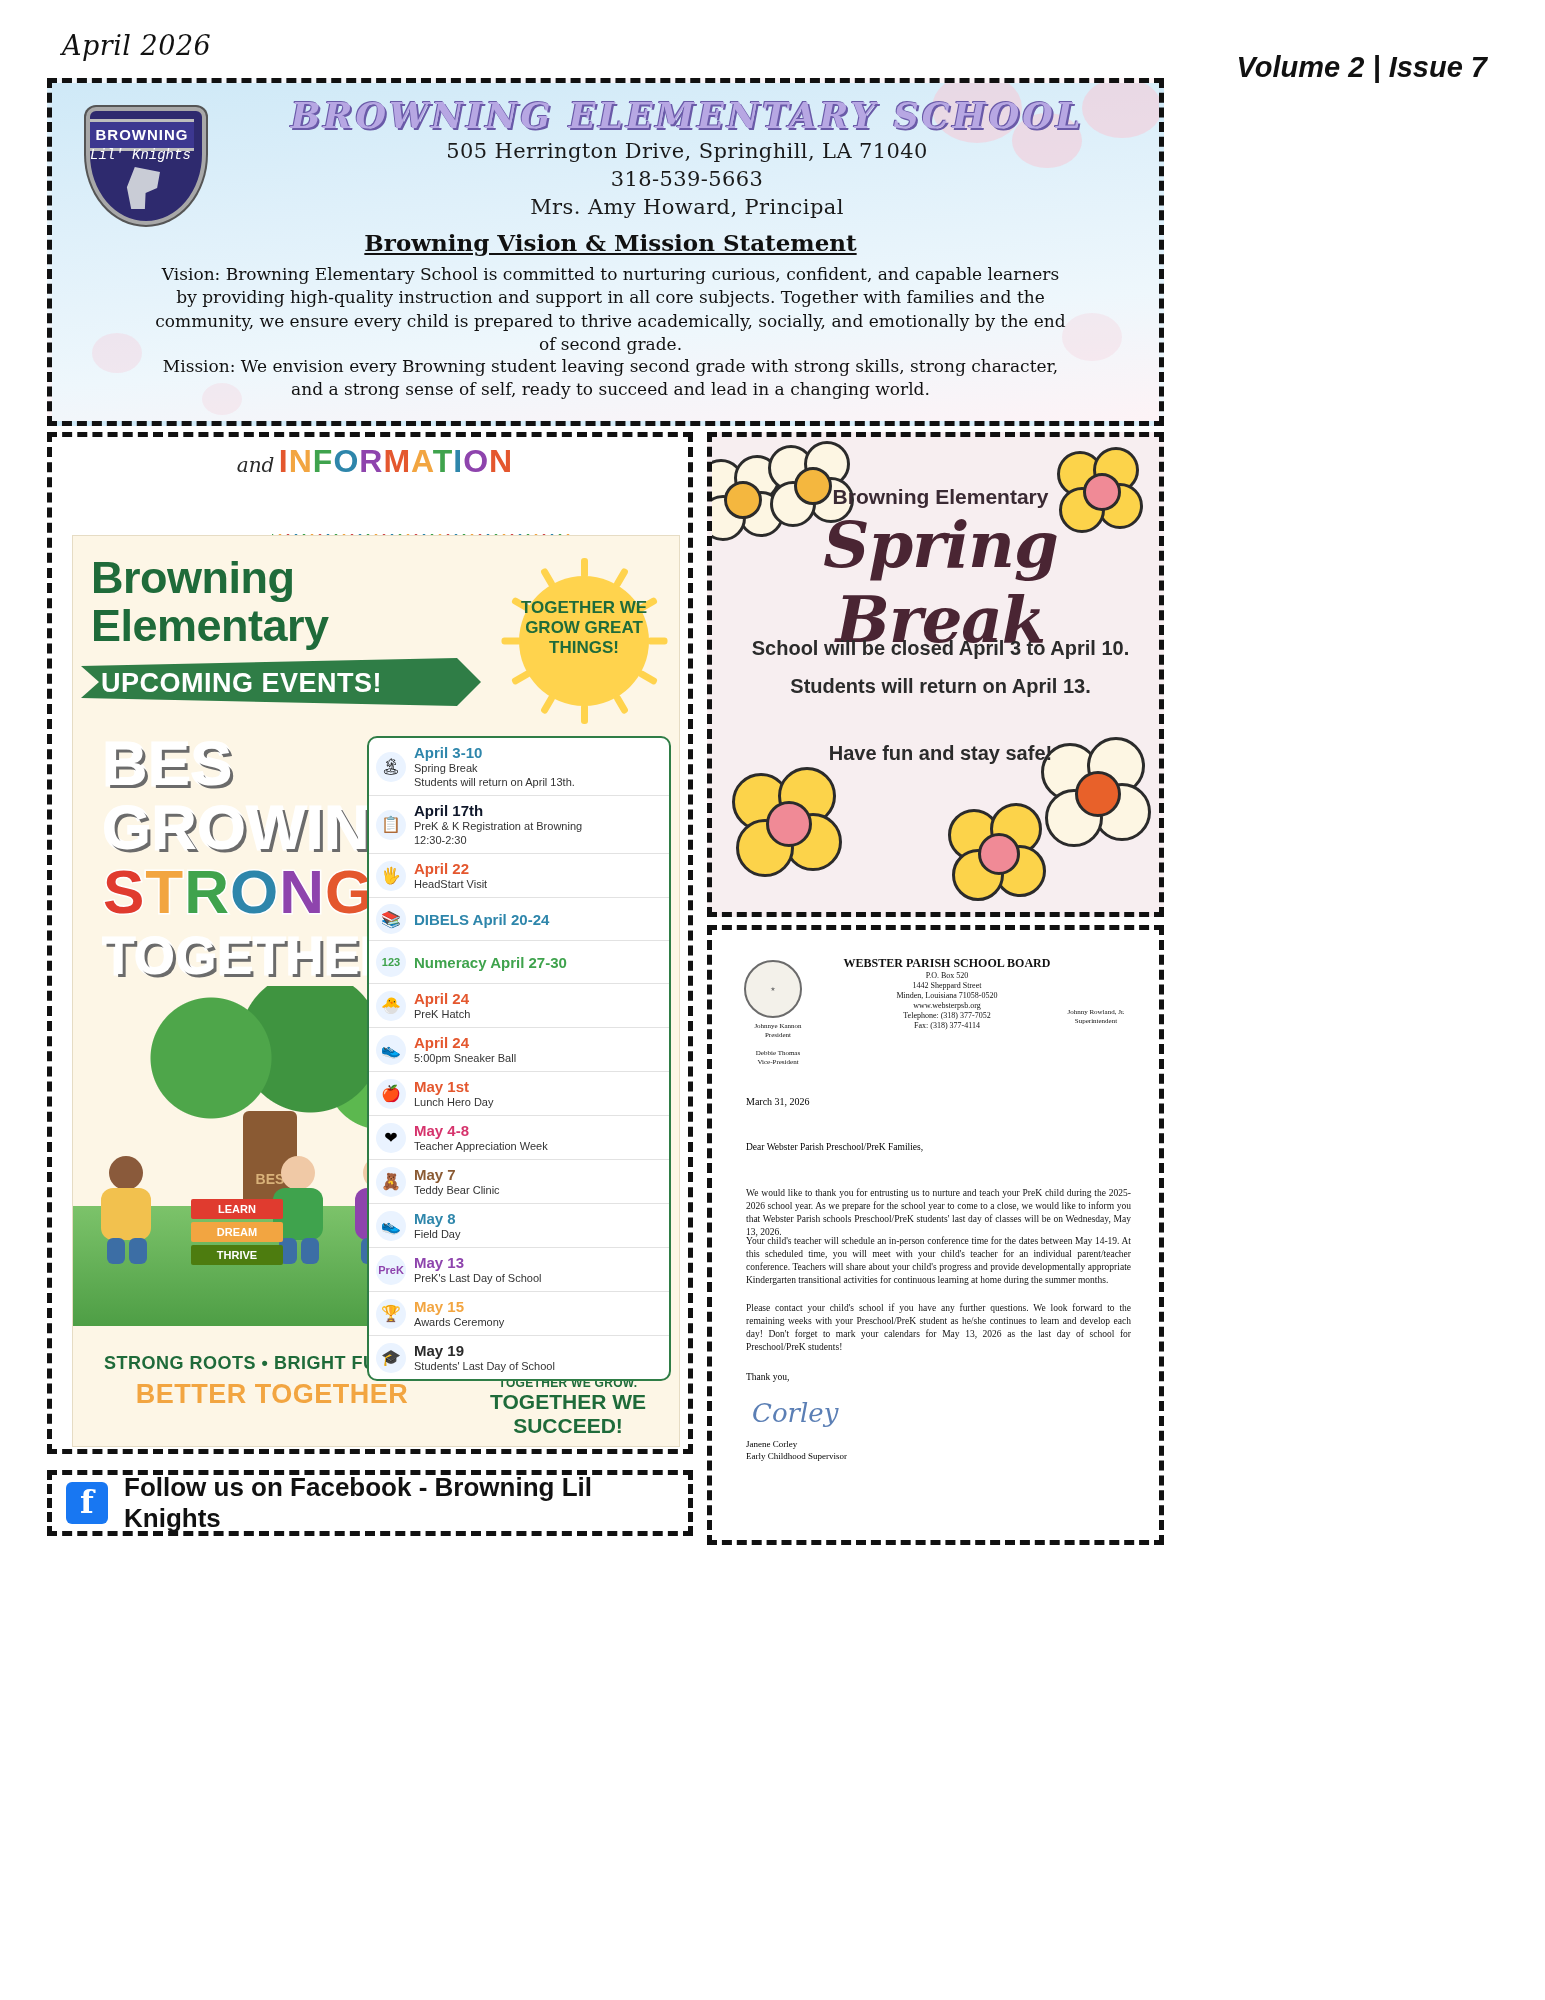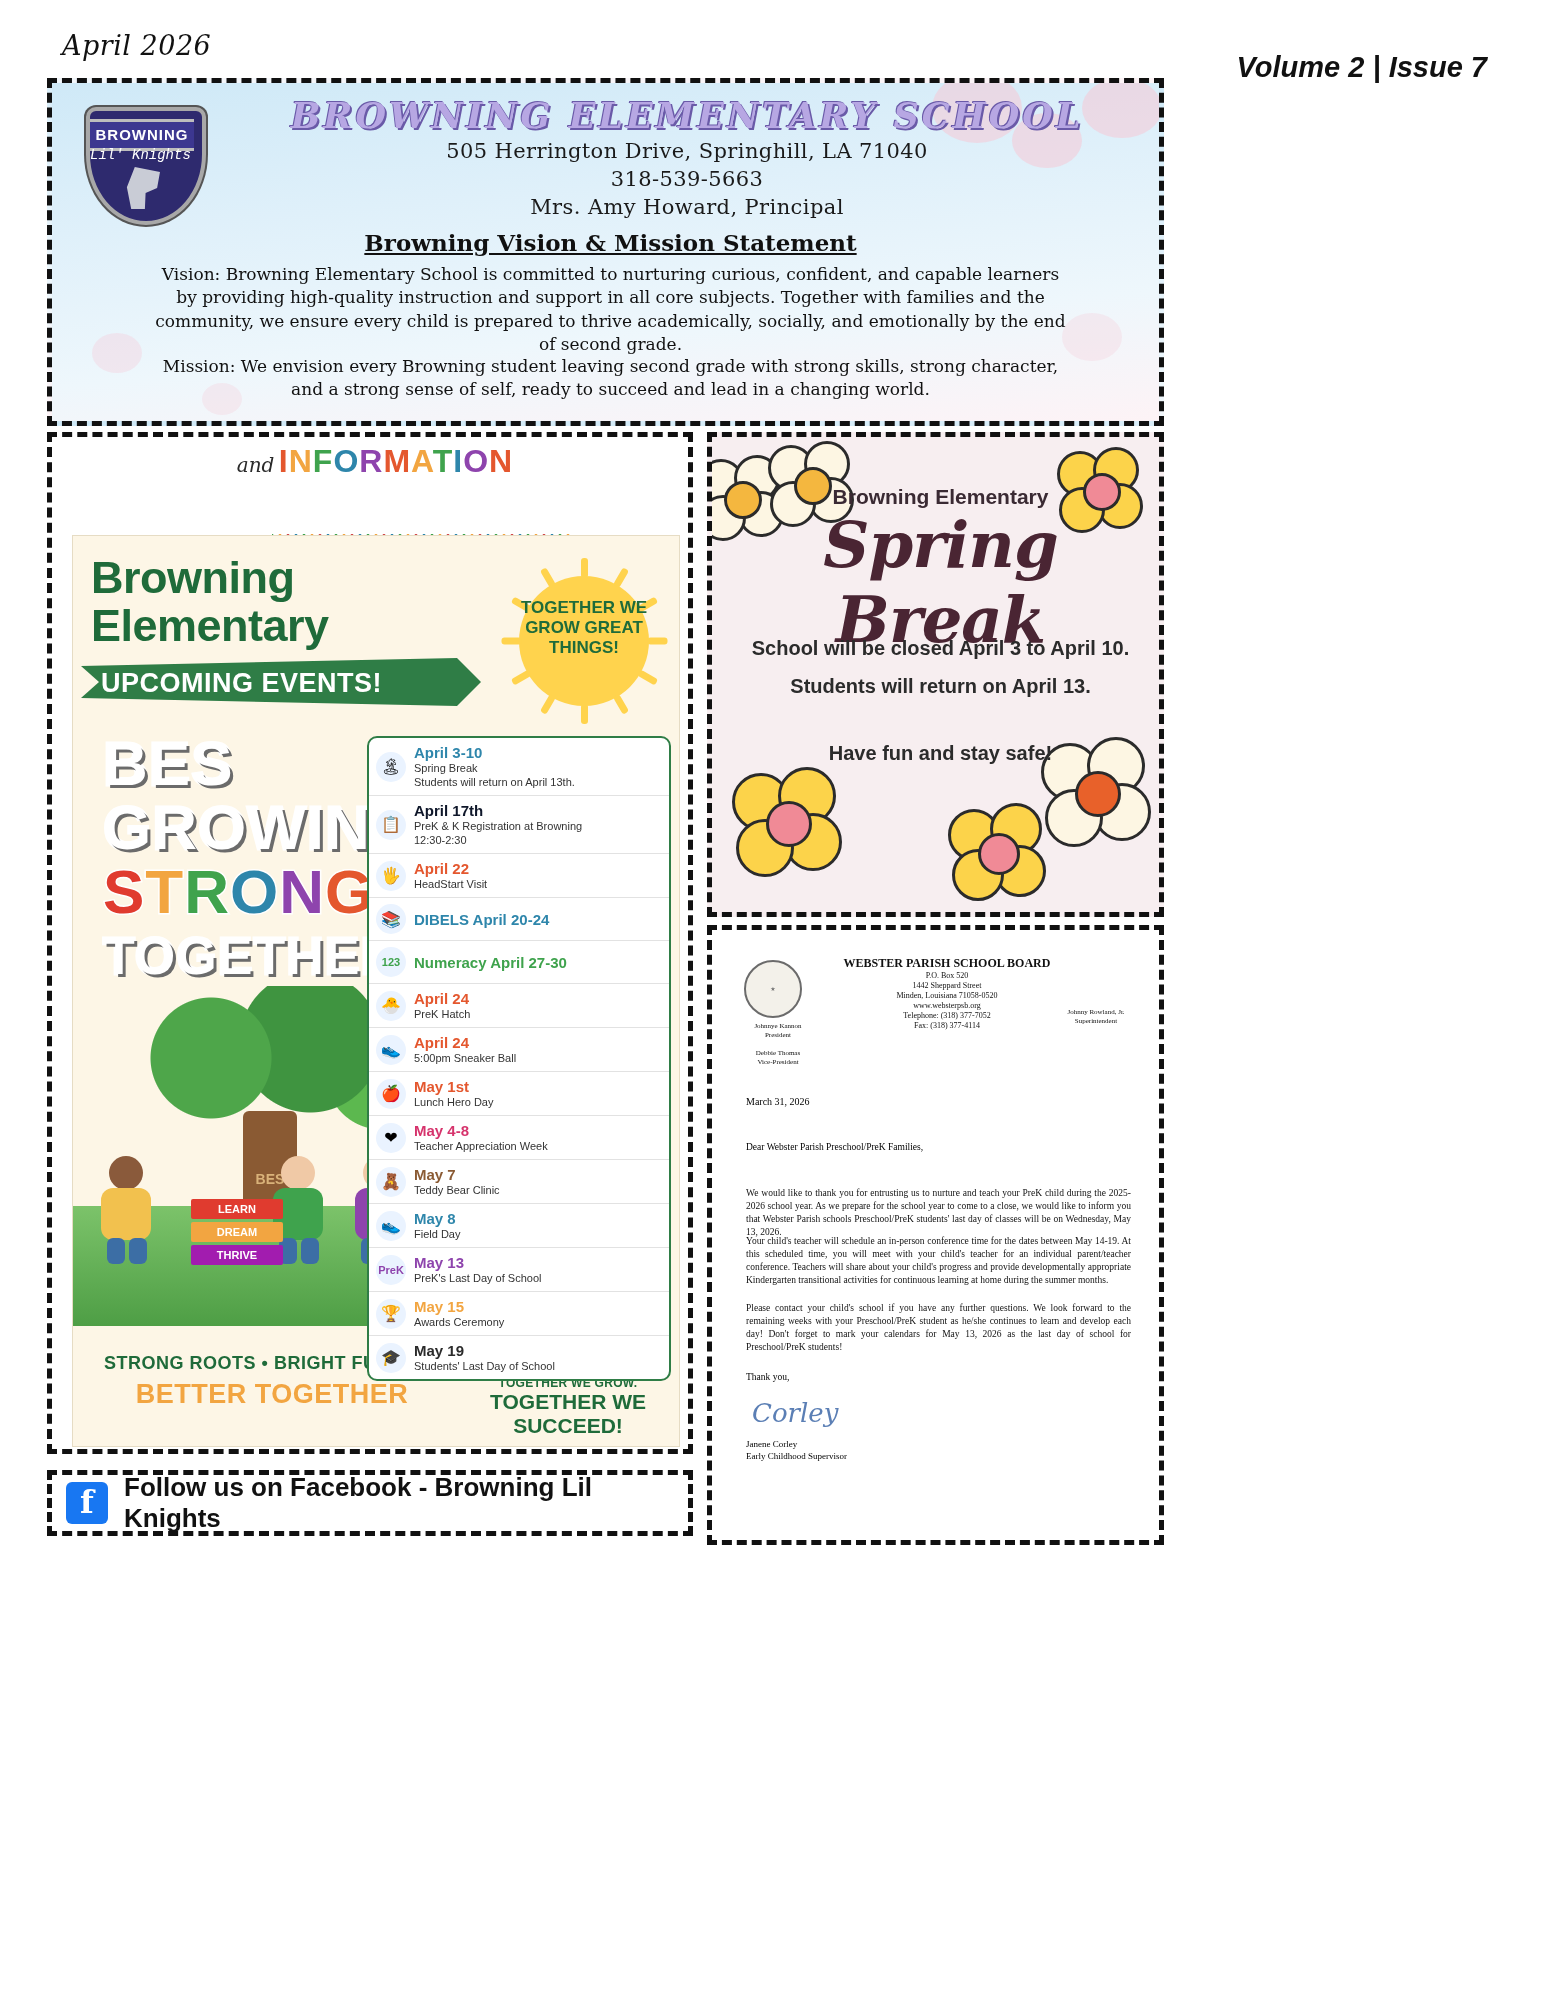--- a/index.html
+++ b/index.html
@@ -369,21 +369,21 @@
     position: absolute;
     left: 118px; bottom: 58px;
     width: 92px;
   }
   .book-stack div {
     height: 20px; margin-bottom: 3px; color:#fff;
     font-size: 11px; font-weight: bold; text-align:center; line-height:20px;
     font-family:"Liberation Sans", sans-serif;
     border-radius: 2px;
   }
-  .bk1{background:#e03b2f}.bk2{background:#f2a541}.bk3{background:#a21caf}
+  .bk1{background:#e03b2f}.bk2{background:#f2a541}.bk3{background:#4d7c0f}
 
   .flyer-footer1 {
     position: absolute;
     left: 14px; bottom: 72px;
     width: 370px; text-align: center;
     font-family: "Liberation Sans", sans-serif;
     font-weight: bold;
     font-size: 18px;
     color: #1f6b3a;
     letter-spacing: .5px;

